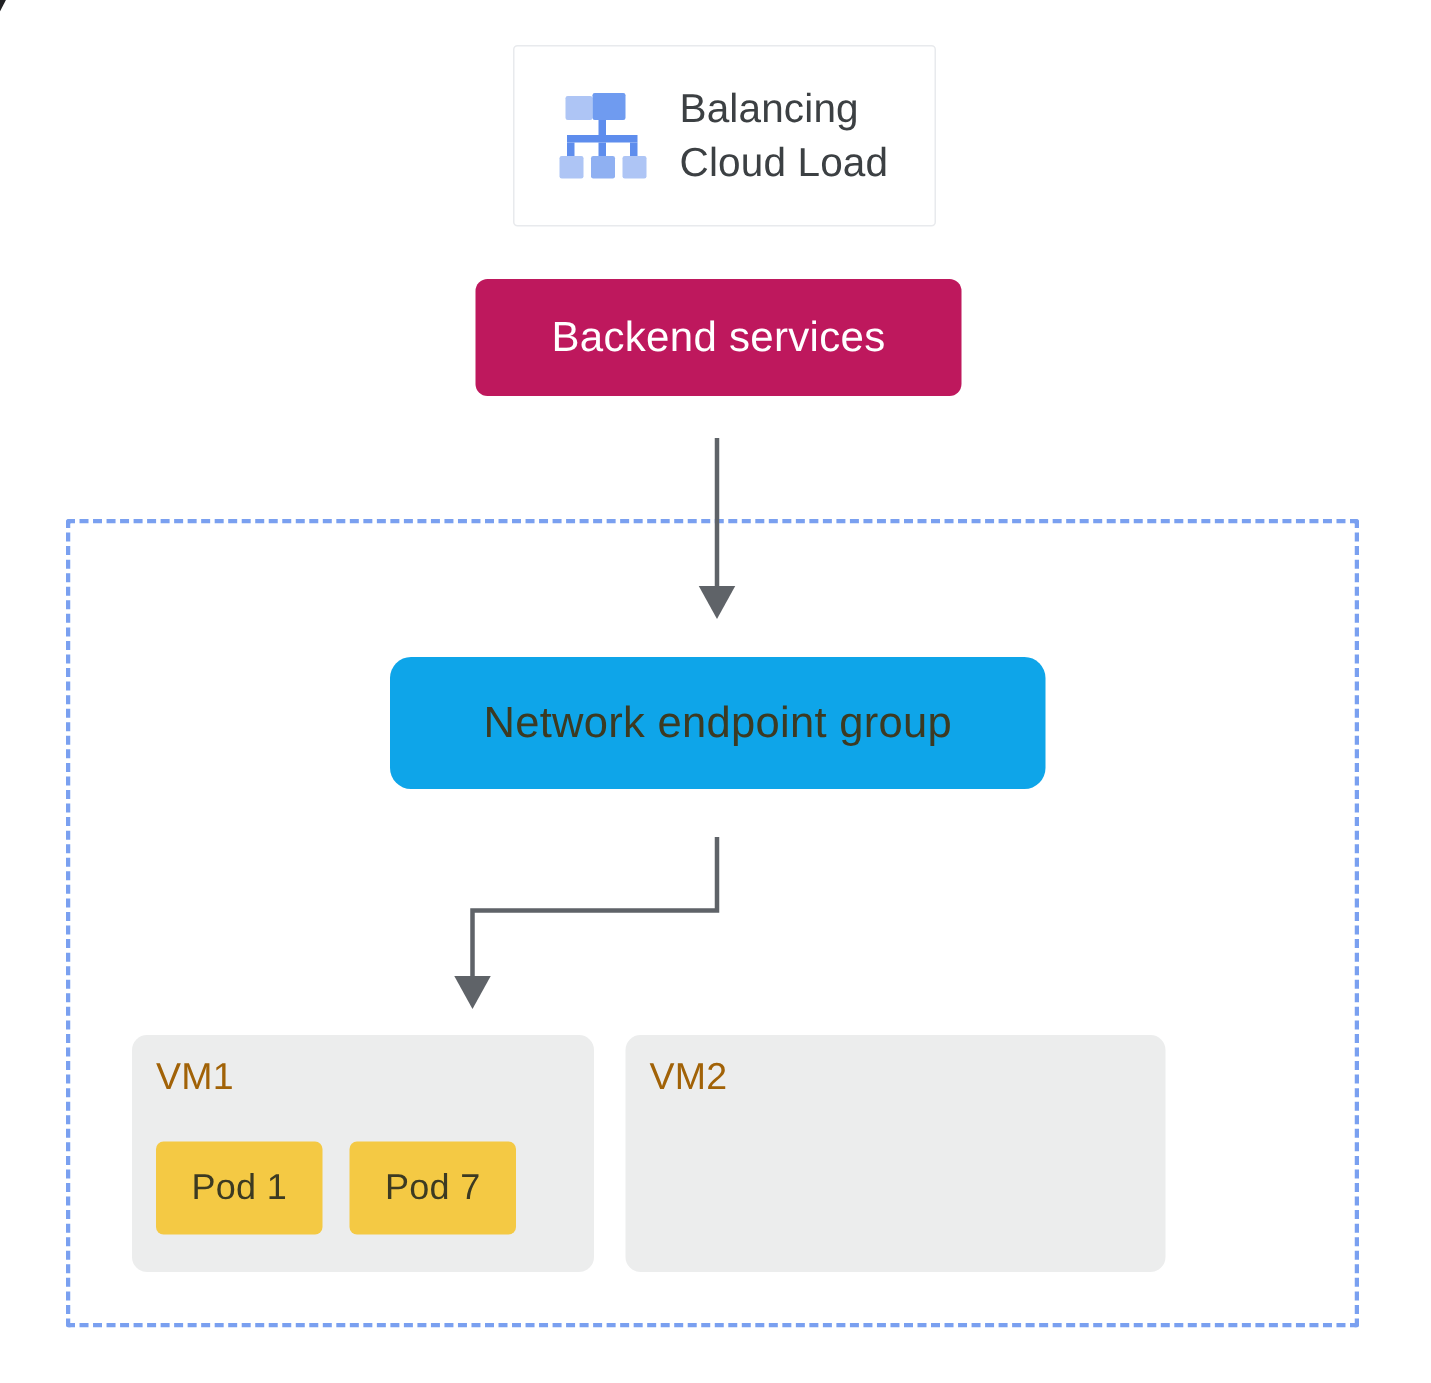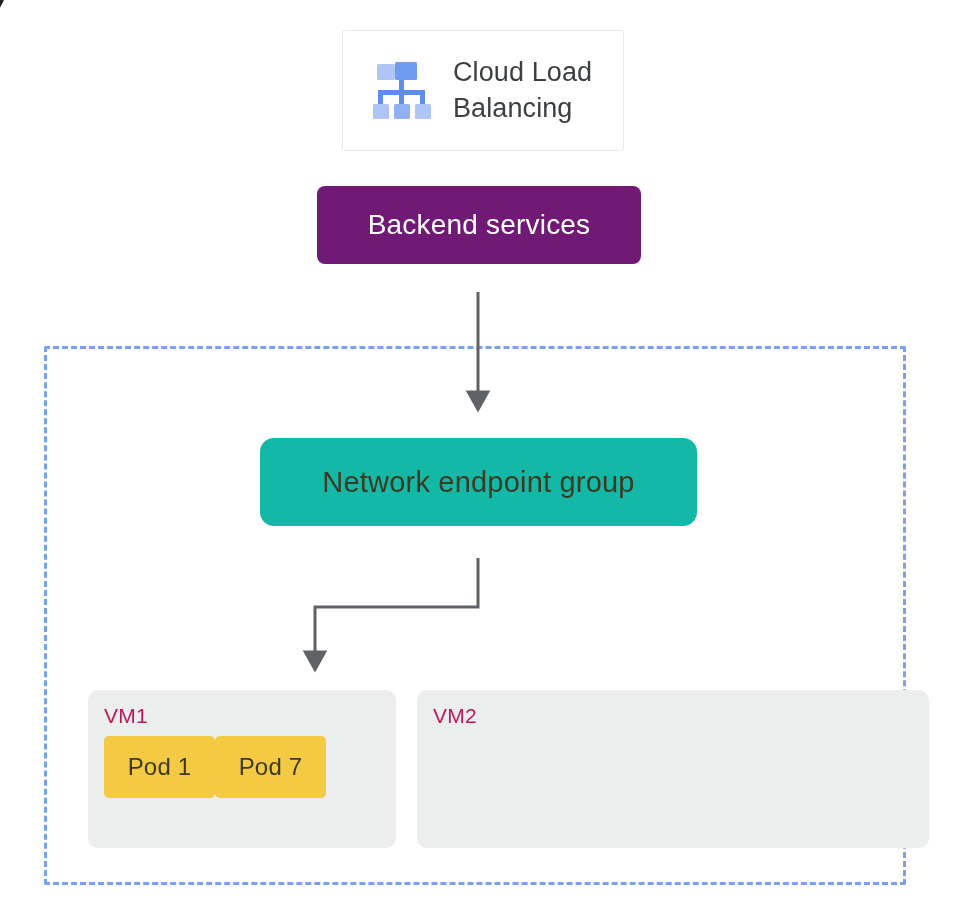--- a/index.html
+++ b/index.html
@@ -60,21 +60,21 @@
     letter-spacing: .1px;
   }
 
   
   .backend-box {
     position: absolute;
     left: 317px;
     top: 186px;
     width: 324px;
     height: 78px;
-    background: #701a75;
+    background: #be185d;
     border-radius: 8px;
     display: flex;
     align-items: center;
     justify-content: center;
     color: #ffffff;
     font-size: 28px;
     letter-spacing: .2px;
   }
 
   
@@ -89,48 +89,49 @@
     border-radius: 2px;
   }
 
   
   .neg-box {
     position: absolute;
     left: 260px;
     top: 438px;
     width: 437px;
     height: 88px;
-    background: #14b8a6;
+    background: #0ea5e9;
     border-radius: 14px;
     display: flex;
     align-items: center;
     justify-content: center;
     color: #3c3a22;
     font-size: 29px;
     letter-spacing: .2px;
   }
 
   
   .vm-box {
     position: absolute;
     background: #eceded;
     border-radius: 10px;
     box-sizing: border-box;
     padding: 14px 16px 16px 16px;
   }
   .vm1 { left: 88px;  top: 690px; width: 308px; height: 158px; }
-  .vm2 { left: 417px; top: 690px; width: 512px; height: 158px; }
+  .vm2 { left: 417px; top: 690px; width: 360px; height: 158px; }
   .vm-title {
-    font-size: 21px;
-    color: #be185d;
-    letter-spacing: .2px;
-    margin-bottom: 8px;
+    font-size: 25px;
+    color: #a16207;
+    letter-spacing: .2px;
+    margin-bottom: 28px;
   }
   .pod-row {
     display: flex;
+    gap: 18px;
   }
   .pod-box {
     width: 111px;
     height: 62px;
     background: #f4c944;
     border-radius: 5px;
     display: flex;
     align-items: center;
     justify-content: center;
     color: #3c3a22;
@@ -170,22 +171,22 @@
         <rect x="7" y="35" width="5" height="10" fill="#5e8ded"></rect>
         <rect x="28" y="35" width="5" height="10" fill="#5e8ded"></rect>
         <rect x="49" y="35" width="5" height="10" fill="#5e8ded"></rect>
 
         <rect x="2" y="44" width="16" height="15" rx="1.5" fill="#aec5f5"></rect>
         <rect x="23" y="44" width="16" height="15" rx="1.5" fill="#8fb0f2"></rect>
         <rect x="44" y="44" width="16" height="15" rx="1.5" fill="#aec5f5"></rect>
       </svg>
     </div>
     <div>
+      <div class="clb-label">Balancing</div>
       <div class="clb-label">Cloud Load</div>
-      <div class="clb-label">Balancing</div>
     </div>
   </div>
 
   <div class="backend-box">Backend services</div>
 
   <div class="cluster-boundary"></div>
 
   <svg class="connectors" viewBox="0 0 954 922" xmlns="http://www.w3.org/2000/svg">
     <defs>
       <marker id="arrowhead" markerWidth="9" markerHeight="9" refX="3.2" refY="4.5" orient="auto" markerUnits="strokeWidth">

